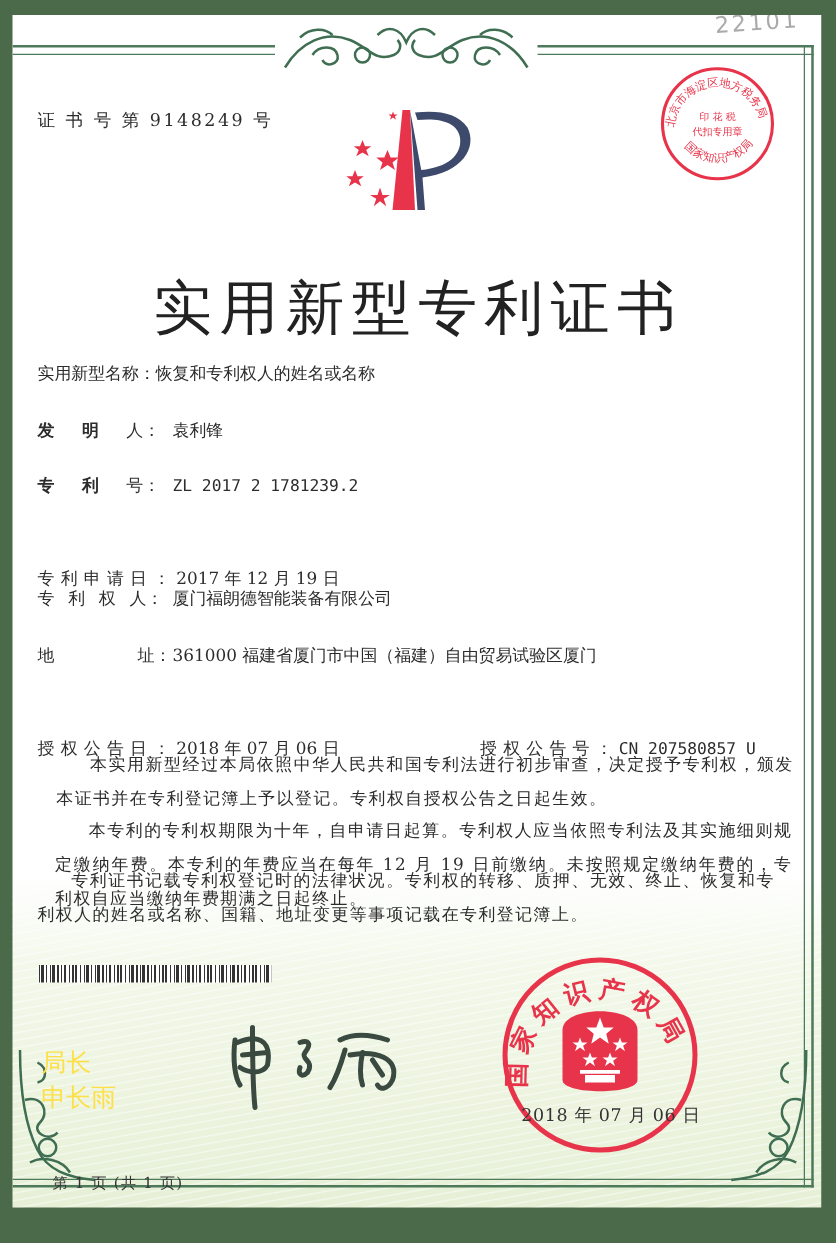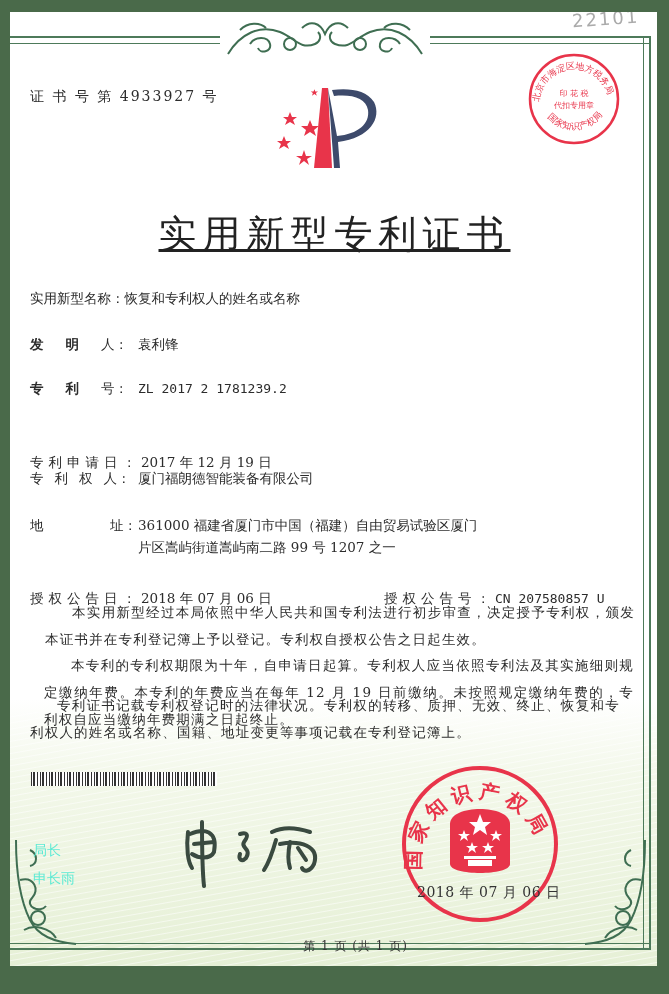--- a/index.html
+++ b/index.html
@@ -43,45 +43,45 @@
     font-family: "DejaVu Sans", sans-serif; letter-spacing: 2px; transform: rotate(-4deg);
   }
 
   .cert-no {
     position: absolute; left: 30px; top: 88px; font-size: 14px; letter-spacing: 2px;
   }
   .logo { position: absolute; left: 270px; top: 82px; width: 120px; height: 90px; }
   .stamp-top { position: absolute; left: 527px; top: 52px; width: 94px; height: 94px; }
   .title {
     position: absolute; left: 0; right: 0; top: 184px; text-align: center;
-    font-size: 38px; letter-spacing: 6px; color: #222; font-weight: normal; text-decoration: underline;
+    font-size: 47px; letter-spacing: 6px; color: #222; font-weight: normal;
   }
 
   .field { position: absolute; left: 30px; font-size: 13.5px; white-space: nowrap; }
   .field .lbl { display: inline-block; }
   .sp { letter-spacing: 22px; font-weight: bold; }
   .sp2 { letter-spacing: 11px; }
   .sp3 { letter-spacing: 5px; margin-top: 28px; }
 
   .para {
     position: absolute; left: 30px; width: 590px; font-size: 13.5px; line-height: 27px;
     text-indent: 2em; letter-spacing: 1.2px; text-align: justify;
   }
   .barcode {
     position: absolute; left: 31px; top: 772px; width: 186px; height: 14px;
     background: repeating-linear-gradient(90deg, #333 0 1px, #fff 1px 2px, #333 2px 3px, #333 3px 4px, #fff 4px 6px, #333 6px 7px, #fff 7px 9px);
   }
-  .director { position: absolute; left: 33px; top: 836px; font-family: "DejaVu Sans", sans-serif; font-size: 14px; line-height: 28px; color: #5eead4; }
+  .director { position: absolute; left: 33px; top: 836px; font-family: "DejaVu Sans", sans-serif; font-size: 20px; line-height: 28px; color: #fde047; }
   .signature { position: absolute; left: 180px; top: 818px; width: 150px; height: 70px; }
   .seal { position: absolute; left: 400px; top: 764px; width: 160px; height: 160px; }
   .seal-date {
     position: absolute; left: 417px; top: 884px; font-size: 14px; color: #333; letter-spacing: 0.5px;
   }
   .page-footer {
-    position: absolute; left: 0; right: 0; top: 938px; text-align: center; font-size: 12px; color: #333; letter-spacing: 1px; padding-left: 42px;
+    position: absolute; left: 0; right: 0; top: 938px; text-align: left; font-size: 12px; color: #333; letter-spacing: 1px; padding-left: 42px;
   }
 </style>
 </head>
 <body>
 
 <div class="frame">
   <div class="rule-top"></div>
   <div class="rule-right"></div>
   <div class="rule-bottom"></div>
 
@@ -120,21 +120,21 @@
         <circle cx="28" cy="78" r="7"></circle>
         <path d="M14 90 C 24 84, 40 88, 46 98"></path>
         <path d="M20 10 C 28 14, 28 24, 20 26"></path>
       </g>
     </svg>
   </div>
 
   <div class="handwritten">22101</div>
 </div>
 
-<div class="cert-no">证 书 号 第 4933927 号</div>
+<div class="cert-no">证 书 号 第 9148249 号</div>
 
 <div class="logo">
   <svg width="120" height="90" viewBox="0 0 120 90">
     <polygon points="52,6 58,6 62,86 44,86" fill="#e8344a"></polygon>
     <path d="M58 6 L 64 86 L 70 86 L 68 60 C 100 56, 112 36, 104 20 C 96 8, 80 6, 62 8 L 64 14 C 82 12, 96 16, 98 28 C 100 42, 88 52, 67 54 Z" fill="#3d4a6b"></path>
     <g fill="#e8344a">
       <polygon points="34,10 35.5,14 40,14 36.5,16.5 38,21 34,18 30,21 31.5,16.5 28,14 32.5,14" transform="scale(0.6) translate(40,2)"></polygon>
       <polygon points="20,30 22,35 27,35 23,38 25,43 20,40 15,43 17,38 13,35 18,35"></polygon>
       <polygon points="40,38 42.5,44 49,44 44,48 46,54 40,50 34,54 36,48 31,44 37.5,44"></polygon>
       <polygon points="14,54 16,59 21,59 17,62 19,67 14,64 9,67 11,62 7,59 12,59"></polygon>
@@ -168,21 +168,21 @@
 <div class="field" style="top:380px">
   <span class="lbl" style="width:108px"><span class="sp">专利</span>号：</span><span style="font-family:'DejaVu Sans Mono', monospace; font-size:13px;">ZL 2017 2 1781239.2</span>
 </div>
 <div class="field" style="top:426px">
   <span class="lbl sp3">专利申请日：</span><span>2017 年 12 月 19 日</span>
 </div>
 <div class="field" style="top:470px">
   <span class="lbl" style="width:108px"><span class="sp2">专利权</span>人：</span><span>厦门福朗德智能装备有限公司</span>
 </div>
 <div class="field" style="top:514px; line-height:22px;">
-  <span class="lbl" style="width:108px; vertical-align:top;"><span style="display:inline-block;width:80px;">地</span>址：</span><span style="display:inline-block; vertical-align:top;"><span>361000 福建省厦门市中国（福建）自由贸易试验区厦门</span><br><span>片区嵩屿街道嵩屿南二路 99 号 1207 之一</span></span>
+  <span class="lbl" style="width:108px; vertical-align:top;"><span style="display:inline-block;width:80px;">地</span>址：</span><span style="display:inline-block; vertical-align:top;"><span>361000 福建省厦门市中国（福建）自由贸易试验区厦门</span><br></span>
 </div>
 <div class="field" style="top:562px">
   <span class="lbl sp3">授权公告日：</span><span>2018 年 07 月 06 日</span>
 </div>
 <div class="field" style="top:562px; left:384px;">
   <span class="lbl sp3">授权公告号：</span><span style="font-family:'DejaVu Sans Mono', monospace; font-size:13px;">CN 207580857 U</span>
 </div>
 
 <p class="para" style="top:584px; margin:15px;">本实用新型经过本局依照中华人民共和国专利法进行初步审查，决定授予专利权，颁发本证书并在专利登记簿上予以登记。专利权自授权公告之日起生效。</p>
 <p class="para" style="top:638px; margin:14px;">本专利的专利权期限为十年，自申请日起算。专利权人应当依照专利法及其实施细则规定缴纳年费。本专利的年费应当在每年 12 月 19 日前缴纳。未按照规定缴纳年费的，专利权自应当缴纳年费期满之日起终止。</p>

